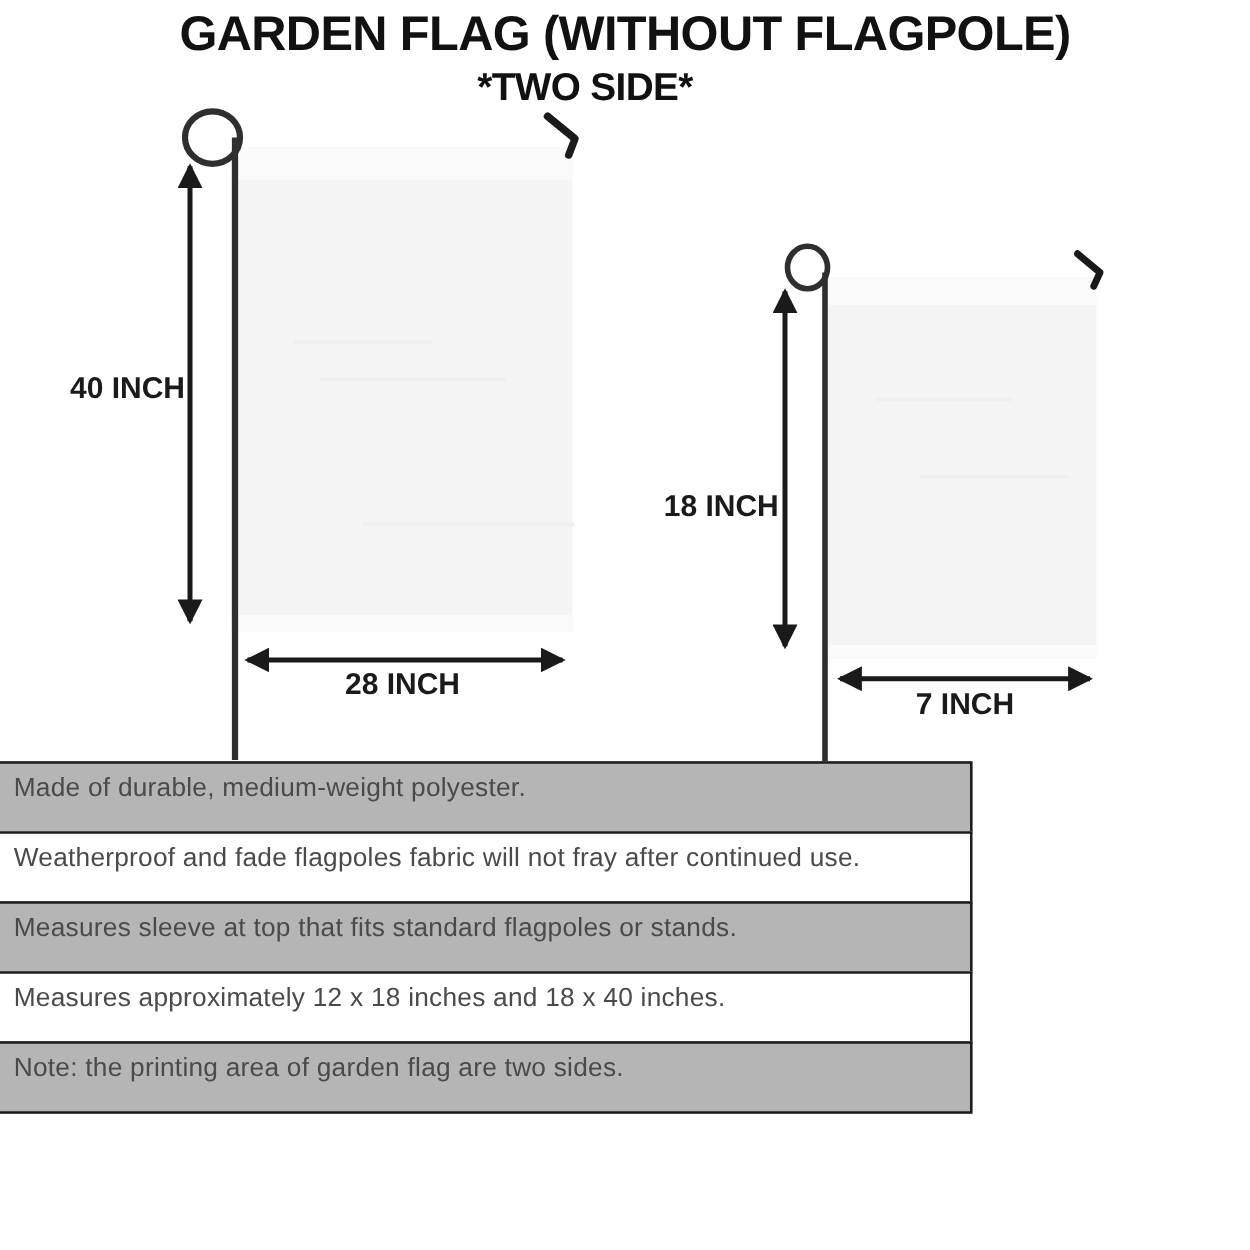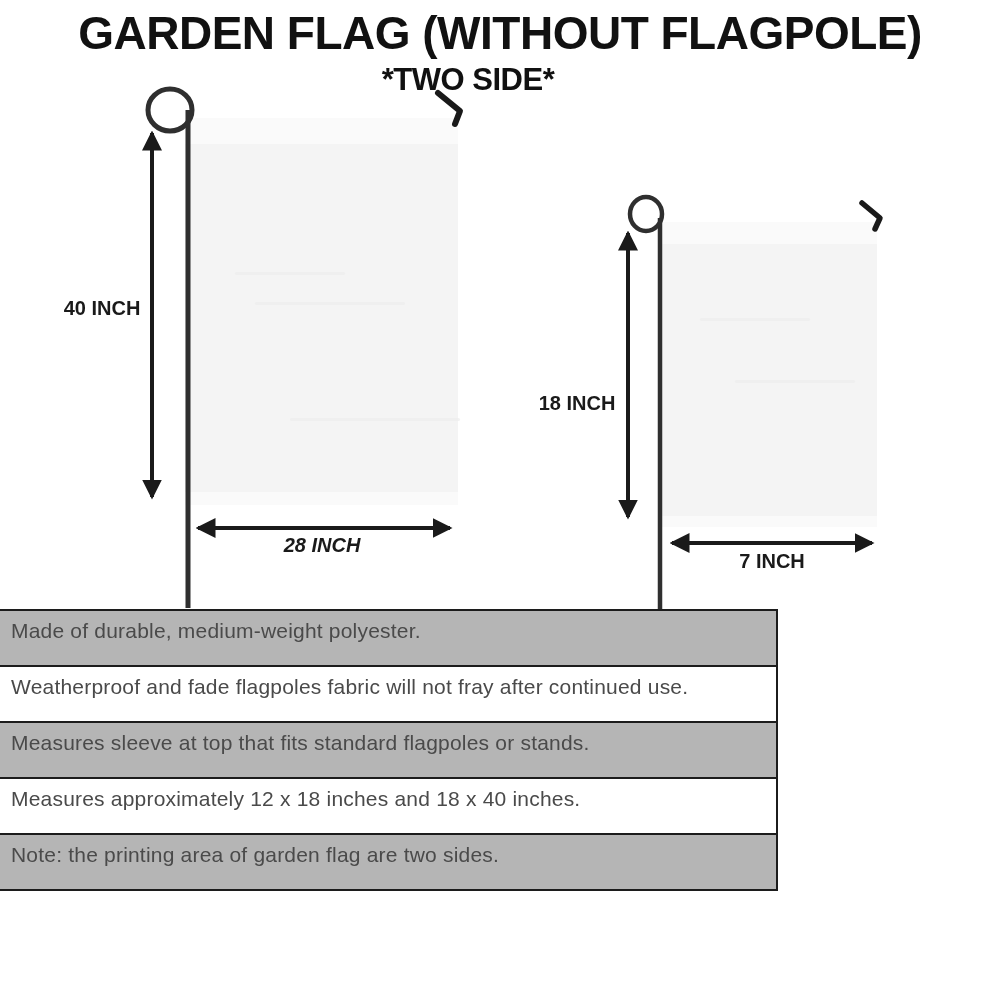--- a/index.html
+++ b/index.html
@@ -21,37 +21,37 @@
     width:1000px;height:1000px;
     background:#ffffff;
     overflow:hidden;
     font-family:"Liberation Sans", sans-serif;
   }
   .title-block{
     position:absolute;top:6px;left:0;width:1000px;
     text-align:center;color:var(--title-text);
   }
   .title-line1{
-    font-size:46px;font-weight:900;letter-spacing:-0.5px;
+    font-size:39px;font-weight:900;letter-spacing:-0.5px;
   }
   .title-line2{
     font-size:31px;font-weight:900;letter-spacing:-0.5px;
     margin-top:2px;transform:translateX(-32px);
   }
   .diagram-svg{position:absolute;left:0;top:80px;}
   .pole{stroke:var(--pole);fill:none;}
   .hookline{stroke:var(--arrow);fill:none;stroke-linecap:round;stroke-linejoin:round;}
   .dim-arrow{stroke:var(--arrow);stroke-width:4;fill:none;}
   .arrowhead{fill:var(--arrow);}
   .flag-body{fill:var(--flag-fill);}
   .flag-sleeve{fill:var(--flag-sleeve);}
   .flag-crease{fill:#ececec;opacity:0.7;}
   .dim-label{
     position:absolute;width:150px;text-align:center;
-    font-size:20px;font-weight:bold;color:var(--dim-text);
+    font-size:24px;font-weight:bold;color:var(--dim-text);
     letter-spacing:0px;
   }
   .feature-list{
     position:absolute;left:-4px;top:609px;width:782px;
   }
   .feature-row{
     width:100%;height:58px;
     border:2px solid var(--row-border);
     padding:8px 10px 0 13px;
     font-size:21px;color:var(--feature-text);
@@ -100,21 +100,21 @@
       <rect class="flag-crease" x="735" y="300" width="120" height="3" rx="1.5"></rect>
       <line class="pole" x1="660" y1="138" x2="660" y2="531" stroke-width="4.5"></line>
       <ellipse class="pole" cx="646" cy="134" rx="16" ry="17" stroke-width="4.5"></ellipse>
       <polyline class="hookline" points="862,123 880,138 875,149" stroke-width="5.5"></polyline>
       <line class="dim-arrow" x1="628" y1="153" x2="628" y2="437" marker-start="url(#ah)" marker-end="url(#ah)"></line>
       <line class="dim-arrow" x1="672" y1="463" x2="872" y2="463" marker-start="url(#ah)" marker-end="url(#ah)"></line>
     </g>
   </svg>
 
   <div class="dim-label" style="left:27px;top:297px;">40 INCH</div>
-  <div class="dim-label" style="left:247px;top:534px;font-style:italic;">28 INCH</div>
+  <div class="dim-label" style="left:247px;top:534px;">28 INCH</div>
   <div class="dim-label" style="left:502px;top:344px;margin-top:48px;">18 INCH</div>
   <div class="dim-label" style="left:697px;top:550px;">7 INCH</div>
 
   <div class="feature-list">
       <div class="feature-row shaded">
         <div>Made of durable, medium-weight polyester.</div>
       </div>
       <div class="feature-row plain">
         <div>Weatherproof and fade flagpoles fabric will not fray after continued use.</div>
       </div>

